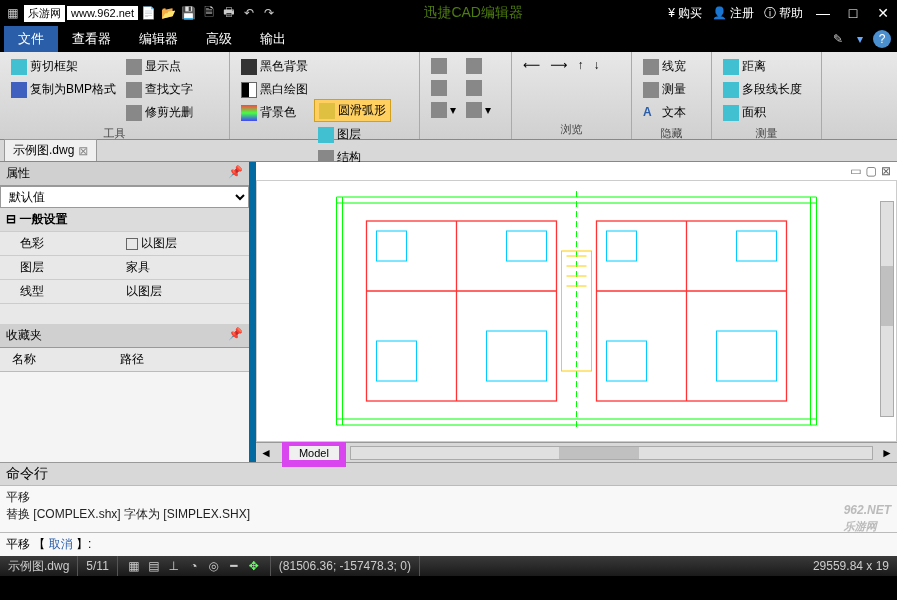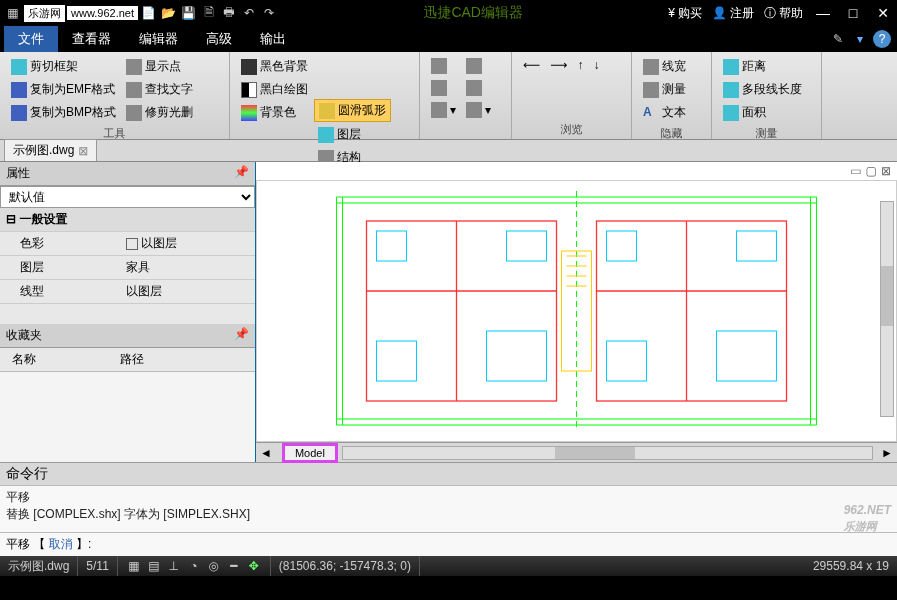--- a/index.html
+++ b/index.html
@@ -21,38 +21,38 @@
 .rib-items { display: flex; flex-wrap: wrap; flex: 1; align-content: flex-start; }
 .rib-btn { display: flex; align-items: center; gap: 3px; padding: 2px 4px; cursor: pointer; white-space: nowrap; margin: 1px; }
 .rib-btn.highlighted { background: #ffd060; border: 1px solid #d0a020; margin-top: 44px; }
 .rib-ico { width: 16px; height: 16px; display: inline-block; }
 .rib-label { text-align: center; font-size: 11px; color: #444; padding: 2px 0; }
 .rib-col { display: flex; flex-direction: column; gap: 0; }
 .doc-tab-bar { height: 22px; background: #d8d8d8; display: flex; align-items: flex-end; padding-left: 4px; border-bottom: 1px solid #888; }
 .doc-tab { background: #f0f0f0; border: 1px solid #999; border-bottom: none; padding: 2px 8px; display: flex; align-items: center; gap: 4px; cursor: pointer; font-size: 11px; }
 .doc-tab .x { color: #888; cursor: pointer; }
 .workspace { display: flex; height: 300px; }
-.left-panel { width: 256px; background: #e8e8e8; border-right: 1px solid #0369a1; display: flex; flex-direction: column; }
+.left-panel { width: 256px; background: #e8e8e8; border-right: 7px solid #0369a1; display: flex; flex-direction: column; }
 .panel-head { background: #d0d0d0; padding: 3px 6px; border-bottom: 1px solid #999; display: flex; justify-content: space-between; font-size: 12px; }
 .pin { cursor: pointer; }
 .prop-combo { width: 100%; border: 1px solid #999; padding: 2px 4px; background: #fff; }
 .prop-grid { flex: 0 0 auto; }
 .prop-row { display: flex; border-bottom: 1px solid #ccc; font-size: 11px; align-items: center; }
 .prop-cell { padding: 3px 6px; }
 .prop-cat { background: #dcdcdc; font-weight: bold; width: 100%; padding: 3px 6px; }
 .prop-key { width: 120px; padding-left: 20px; }
 .prop-val { flex: 1; }
 .chk { width: 12px; height: 12px; border: 1px solid #666; display: inline-block; margin-right: 3px; vertical-align: middle; }
 .fav-cols { display: flex; border-bottom: 1px solid #bbb; font-size: 11px; }
 .fav-col { padding: 3px 12px; }
 .canvas-area { flex: 1; background: #fff; position: relative; display: flex; flex-direction: column; }
 .canvas-top { height: 18px; display: flex; justify-content: flex-end; gap: 4px; padding: 2px 6px; color: #666; }
 .drawing { flex: 1; position: relative; background: #fff; overflow: hidden; border: 1px solid #ccc; }
 .model-bar { height: 20px; background: #d8d8d8; border-top: 1px solid #999; display: flex; align-items: center; }
-.model-tab { background: #f0f0f0; border: 3px solid #d946ef; padding: 1px 10px; margin-left: 6px; font-size: 11px; cursor: pointer; }
+.model-tab { background: #f0f0f0; border: 7px solid #d946ef; padding: 1px 10px; margin-left: 6px; font-size: 11px; cursor: pointer; }
 .scroll-h { flex: 1; height: 14px; background: #e0e0e0; border: 1px solid #aaa; margin: 0 4px; position: relative; }
 .scroll-h::after { content: ''; position: absolute; left: 40%; width: 80px; height: 100%; background: #c0c0c0; }
 .cmd-area { background: #f8f8f8; border-top: 1px solid #999; }
 .cmd-head { background: #d8d8d8; padding: 2px 6px; font-size: 14px; border-bottom: 1px solid #bbb; }
 .cmd-log { padding: 3px 6px; font-size: 12px; height: 46px; color: #222; }
 .cmd-input-row { border-top: 1px solid #bbb; padding: 3px 6px; font-size: 12px; }
 .cmd-cancel { color: #2b5ea8; cursor: pointer; }
 .statusbar { height: 20px; background: linear-gradient(#3a3a3a, #1a1a1a); color: #ccc; display: flex; align-items: center; font-size: 11px; }
 .st-item { padding: 0 8px; border-right: 1px solid #555; height: 100%; display: flex; align-items: center; }
 .st-icons { display: flex; gap: 4px; }
@@ -112,24 +112,20 @@
   </div>
 </div>
 
 <div class="ribbon">
   <div class="rib-group" style="width:230px">
     <div class="rib-items">
       <div class="rib-col">
         <div class="rib-btn">
             <span class="rib-ico i-cyn"></span>
             <span>剪切框架</span>
-          </div>
-        <div class="rib-btn">
-            <span class="rib-ico i-blue"></span>
-            <span>复制为EMF格式</span>
           </div>
         <div class="rib-btn">
             <span class="rib-ico i-blue"></span>
             <span>复制为BMP格式</span>
           </div>
       </div>
       <div class="rib-col">
         <div class="rib-btn">
             <span class="rib-ico i-gry"></span>
             <span>显示点</span>

